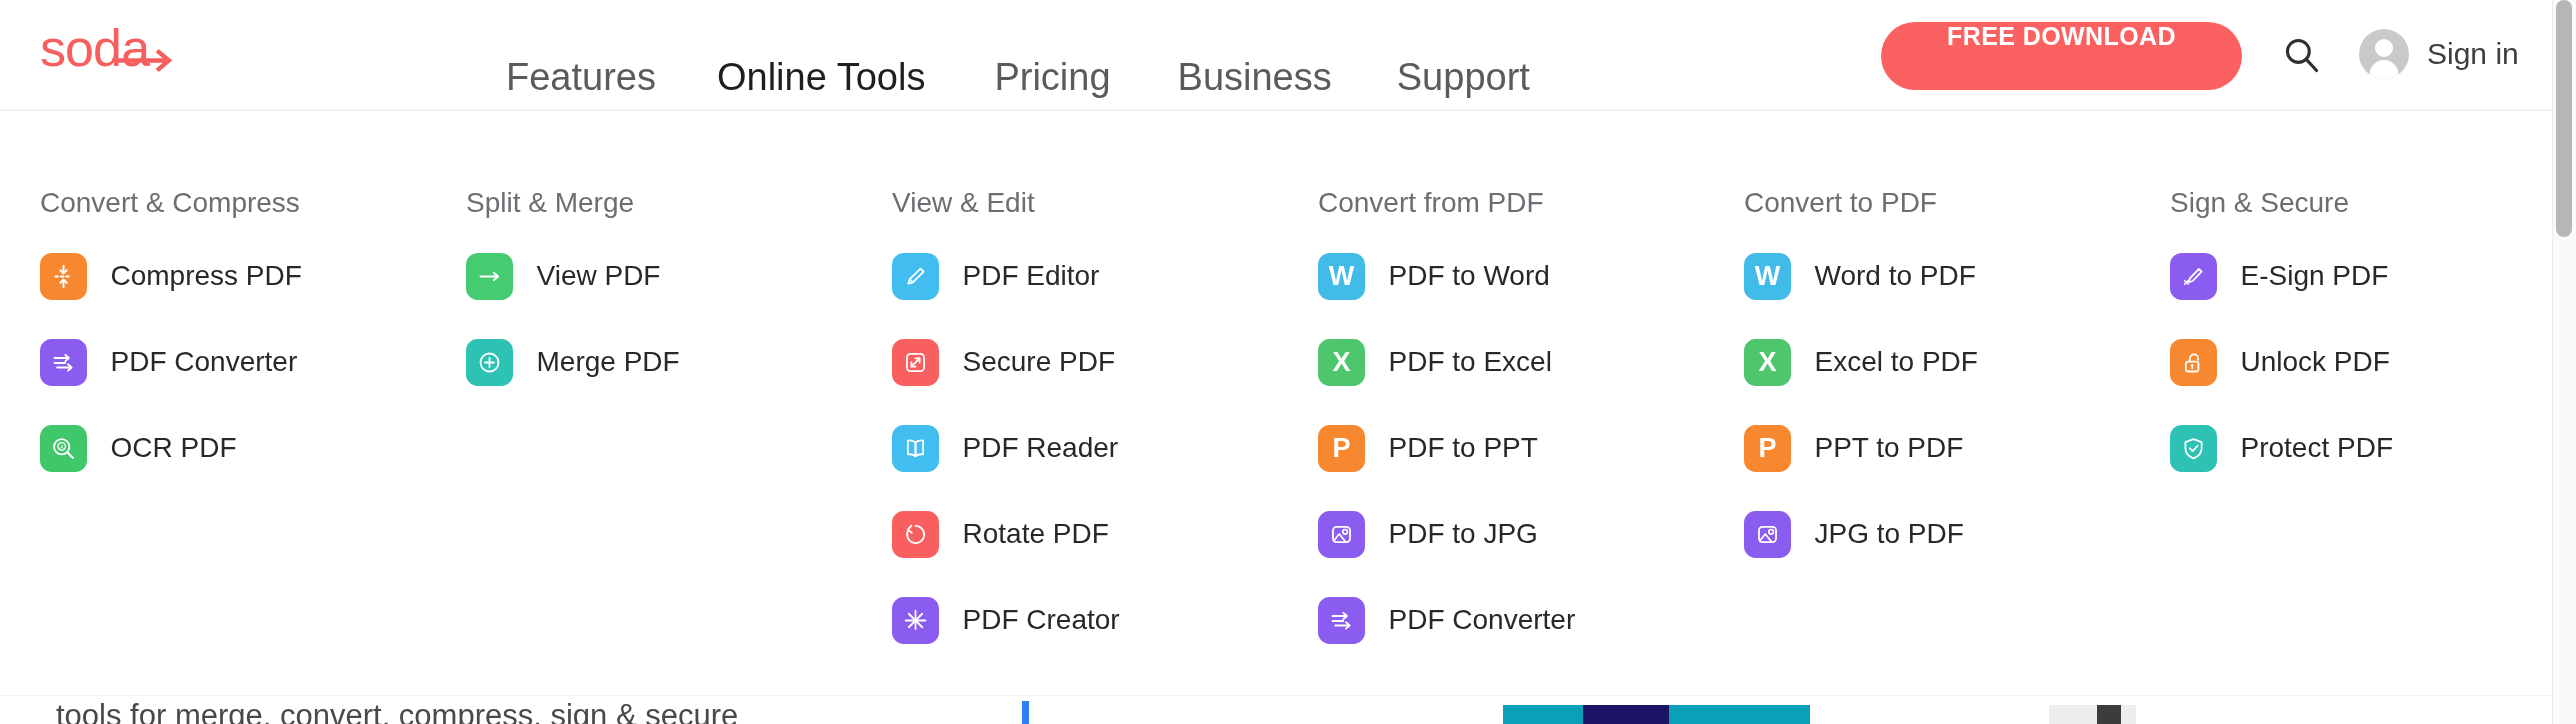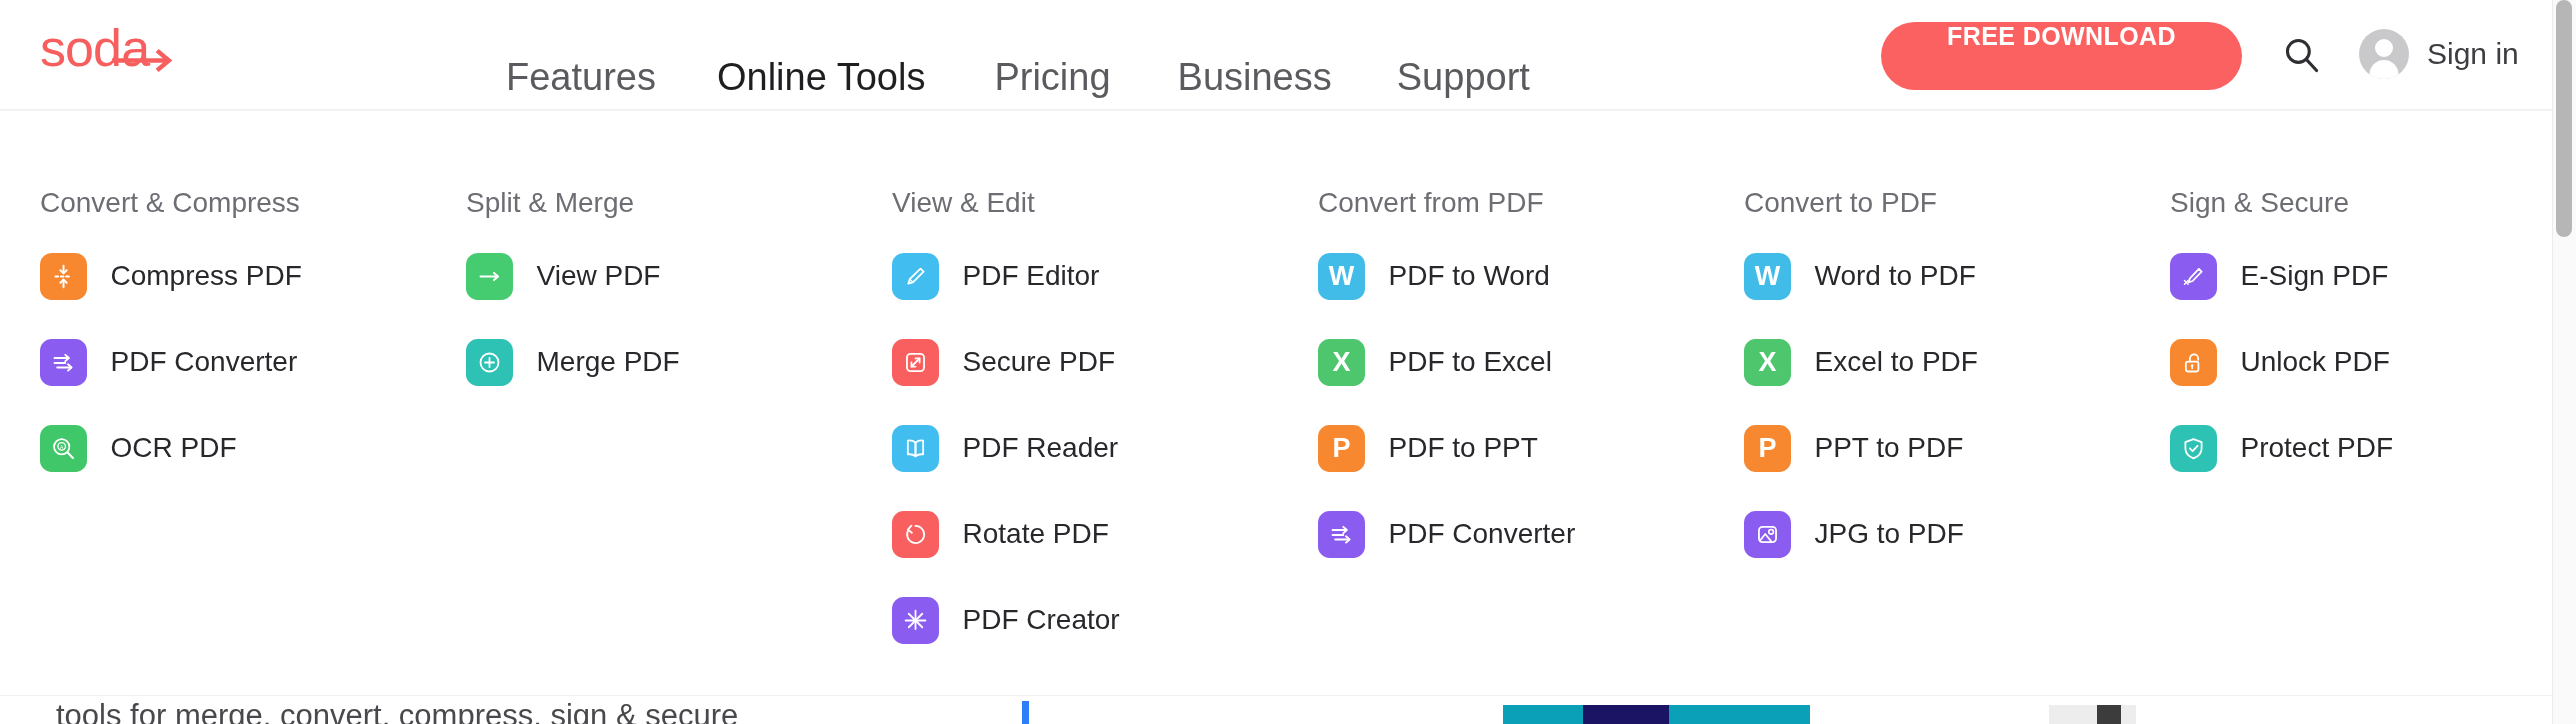--- a/index.html
+++ b/index.html
@@ -254,20 +254,30 @@
           <span class="tool-label">PDF to Excel</span>
         </div>
 
         <div class="tool">
           <span class="tool-icon" style="background:#f7882f">
             <span class="badge-letter">P</span>
           </span>
           <span class="tool-label">PDF to PPT</span>
         </div>
 
+        <div class="tool">
+          <span class="tool-icon" style="background:#8b5cf0">
+            <svg width="27" height="27" viewBox="0 0 30 30">
+              <rect x="5.5" y="6.5" width="19" height="17" rx="4" fill="none" stroke="#fff" stroke-width="2"></rect>
+              <circle cx="19" cy="12" r="2.6" fill="none" stroke="#fff" stroke-width="1.8"></circle>
+              <polyline points="6.5,22 12.5,14.5 19,22.5" fill="none" stroke="#fff" stroke-width="2" stroke-linecap="round" stroke-linejoin="round"></polyline>
+            </svg>
+          </span>
+          <span class="tool-label">PDF to JPG</span>
+        </div>
 
         <div class="tool">
           <span class="tool-icon" style="background:#8b5cf0">
             <svg width="27" height="27" viewBox="0 0 30 30">
               <line x1="5" y1="10" x2="20" y2="10" stroke="#fff" stroke-width="2.1" stroke-linecap="round"></line>
               <polyline points="17,6.5 21,10 17,13.5" fill="none" stroke="#fff" stroke-width="2.1" stroke-linecap="round" stroke-linejoin="round"></polyline>
               <line x1="5" y1="15.5" x2="17" y2="15.5" stroke="#fff" stroke-width="2.1" stroke-linecap="round"></line>
               <line x1="8" y1="20.5" x2="23" y2="20.5" stroke="#fff" stroke-width="2.1" stroke-linecap="round"></line>
               <polyline points="20,17 24,20.5 20,24" fill="none" stroke="#fff" stroke-width="2.1" stroke-linecap="round" stroke-linejoin="round"></polyline>
             </svg>

